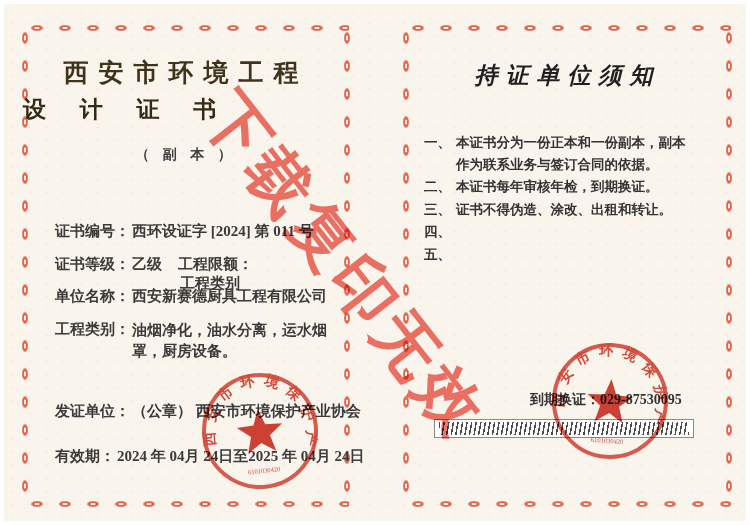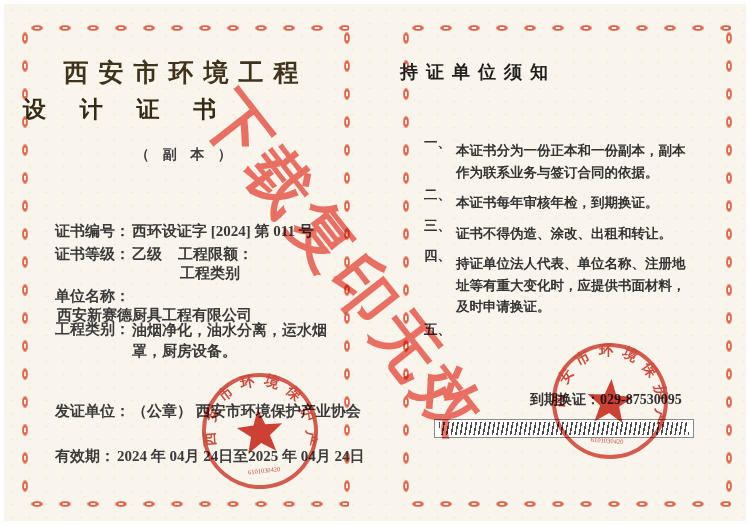--- a/index.html
+++ b/index.html
@@ -35,27 +35,27 @@
   .cert-sub{position:absolute;top:126px;left:0;right:0;text-align:center;
     font-size:14px;font-weight:600;letter-spacing:5px;color:#3f3f3f;}
   .lrow{position:absolute;left:36px;display:flex;align-items:flex-start;
     font-size:15px;font-weight:600;color:#3a3a3a;white-space:nowrap;}
   .lrow .lbl{flex:none;}
   .lrow .val{margin-left:2px;}
   .val.wrap{white-space:normal;max-width:218px;line-height:21px;}
   .pair{margin-left:16px;display:flex;flex-direction:column;}
 
   
-  .notice-title{position:absolute;top:40px;left:0;right:0;text-align:left;
-    font-size:18px;font-weight:700;letter-spacing:8px;color:#1f1f1f;}
+  .notice-title{position:absolute;top:40px;left:0;right:0;text-align:center;
+    font-size:23px;font-weight:700;letter-spacing:8px;color:#1f1f1f;font-style:italic;}
   .notice-list{position:absolute;top:112px;left:24px;right:14px;}
   .nitem{display:flex;margin-bottom:1px;font-size:13.5px;font-weight:600;
     color:#333;line-height:21.5px;}
   .nitem .num{flex:none;width:32px;}
-  .nitem .txt{max-width:238px;margin-top:8px;}
+  .nitem .txt{max-width:238px;}
   .phone-row{position:absolute;left:130px;top:371px;font-size:14px;font-weight:600;color:#333;}
   .barcode{position:absolute;left:34px;top:399px;width:258px;height:17px;
     background:#ffffff;border:1px solid #8a8a8a;
     box-shadow:inset 0 0 0 1px rgba(255,255,255,.6);
     overflow:hidden;}
   .barcode .bars{position:absolute;inset:2px 4px;
     background:repeating-linear-gradient(100deg,#4c4c4c 0 1.5px,rgba(0,0,0,0) 1.5px 4.5px);}
 
   
   .stamp{position:absolute;width:124px;height:124px;mix-blend-mode:multiply;opacity:.9;}
@@ -81,30 +81,30 @@
 
     <div class="cert-title1">西安市环境工程</div>
     <div class="cert-title2">设 计 证 书</div>
     <div class="cert-sub">（ 副 本 ）</div>
 
     <div class="lrow" style="top:174px;margin-top:28px;">
       <span class="lbl">证书编号：</span>
       <span class="val">西环设证字 [2024] 第 011 号</span>
     </div>
 
-    <div class="lrow" style="top:225px;">
+    <div class="lrow" style="top:235px;">
       <span class="lbl">证书等级：</span>
       <span class="val">乙级</span>
       <span class="pair">
         <span class="lbl">工程限额：</span>
         <span class="val">工程类别</span>
       </span>
     </div>
 
-    <div class="lrow" style="top:267px;flex-direction:column;">
+    <div class="lrow" style="top:267px;">
       <span class="lbl">单位名称：</span>
       <span class="val">西安新赛德厨具工程有限公司</span>
     </div>
 
     <div class="lrow" style="top:382px;">
       <span class="lbl">发证单位：</span>
       <span class="val">（公章） 西安市环境保护产业协会</span>
     </div>
 
     <div class="lrow" style="top:300px;">
@@ -134,21 +134,20 @@
       <div class="nitem">
         <span class="num">二、</span>
         <span class="txt">本证书每年审核年检，到期换证。</span>
       </div>
       <div class="nitem">
         <span class="num">三、</span>
         <span class="txt">证书不得伪造、涂改、出租和转让。</span>
       </div>
       <div class="nitem">
         <span class="num">四、</span>
-        <span class="txt">持证单位法人代表、单位名称、注册地址等有重大变化时，应提供书面材料，及时申请换证。</span>
       </div>
       <div class="nitem">
         <span class="num">五、</span>
       </div>
     </div>
 
     <div class="phone-row">
       <span>到期换证：</span><span>029-87530095</span>
     </div>
 

